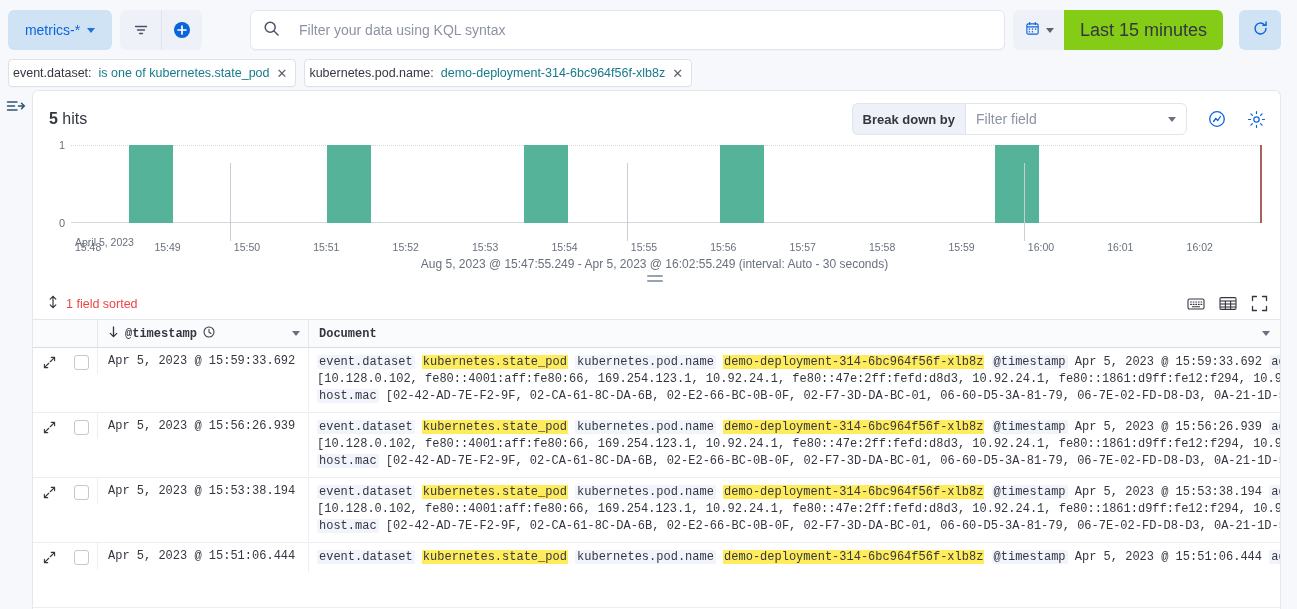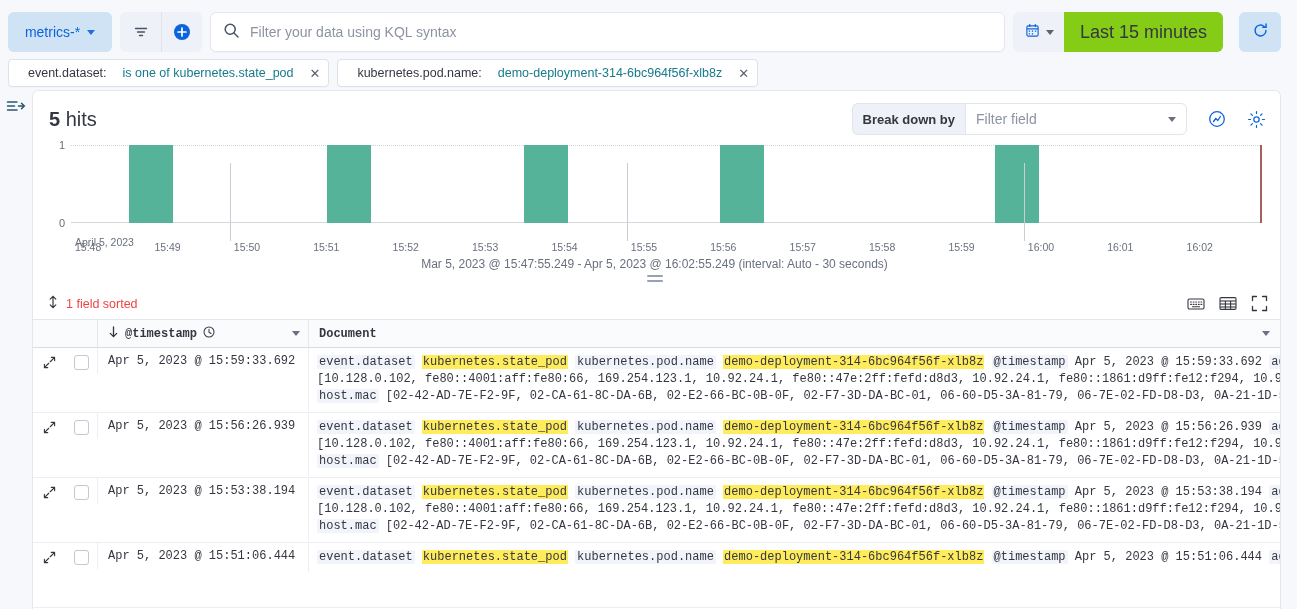--- a/index.html
+++ b/index.html
@@ -9,22 +9,22 @@
     overflow: hidden;
     background: #f7f8fc;
     font-family: "Liberation Sans", sans-serif;
     color: #343741;
   }
   .app { width: 1297px; height: 609px; position: relative; }
 
   
   .topbar {
     height: 56px;
-    display: flex; align-items: flex-start;
-    padding: 12px 16px 0 8px;
+    display: flex; align-items: center;
+    padding: 4px 16px 0 8px;
     gap: 8px;
     background: #f7f8fc;
   }
   .ds-picker {
     height: 40px; min-width: 104px;
     background: #cfe3f5;
     border-radius: 6px;
     display: flex; align-items: center; justify-content: center;
     gap: 7px; padding: 0 14px;
     color: #0b64dd; font-size: 14px; font-weight: 400;
@@ -49,22 +49,23 @@
     cursor: pointer;
   }
   .gb + .gb { border-left: 1px solid #dfe3ec; }
   .search-wrap {
     flex: 1; height: 40px;
     background: #fff;
     border-radius: 6px;
     border: 1px solid #e3e6ef;
     box-shadow: 0 1px 1px rgba(0,0,0,.03);
     display: flex; align-items: center;
-    padding: 0 12px; gap: 8px;
+    padding: 0 12px; gap: 17px;
     min-width: 0;
+    margin-left: 40px;
   }
   .search-wrap input {
     flex: 1; border: 0; outline: 0;
     font-size: 14px; font-family: "Liberation Sans", sans-serif;
     color: #343741; background: transparent;
   }
   .search-wrap input::placeholder { color: #8d93a3; }
   .datebar {
     height: 40px; display: flex; align-items: center;
     background: #eef1f7; border-radius: 6px; overflow: hidden;
@@ -87,22 +88,22 @@
   }
 
   
   .filterbar {
     height: 34px; display: flex; align-items: center;
     gap: 8px; padding: 0 16px 0 8px;
   }
   .pill {
     height: 28px; display: flex; align-items: center;
     background: #fff; border: 1px solid #dde1ea;
-    border-radius: 4px; padding: 0 8px 0 19px;
-    font-size: 12.5px; color: #343741; gap: 16px;
+    border-radius: 4px; padding: 0 8px 0 4px;
+    font-size: 12.5px; color: #343741; gap: 7px;
     cursor: pointer;
     box-shadow: 0 1px 1px rgba(0,0,0,.02);
   }
   .pill .pv { color: #167a8c; }
   .pill .px { color: #5a6270; font-size: 13px; line-height: 1; cursor: pointer; }
 
   
   .body-area { display: flex; height: calc(609px - 56px - 34px); }
   .rail { width: 32px; padding-top: 8px; display: flex; justify-content: center; }
   .rail-btn { cursor: pointer; }
@@ -114,21 +115,21 @@
     border-radius: 6px 6px 0 0;
     display: flex; flex-direction: column;
     overflow: hidden;
   }
 
   
   .chart-head {
     display: flex; align-items: center;
     padding: 12px 14px 6px 16px;
   }
-  .hits { font-size: 20px; color: #343741; }
+  .hits { font-size: 16px; color: #343741; }
   .hits b { font-weight: 700; }
   .bd-wrap { margin-left: auto; display: flex; align-items: center; gap: 20px; }
   .bd-group { display: flex; align-items: center; height: 32px; }
   .bd-label {
     background: #eef1f7; height: 32px; display: flex; align-items: center;
     padding: 0 10px; font-size: 13px; font-weight: 700; color: #343741;
     border: 1px solid #e0e4ec; border-right: none;
     border-radius: 6px 0 0 6px;
   }
   .bd-select {
@@ -423,21 +424,21 @@
             <div class="tick" style="left: 40%;">15:54</div>
             <div class="tick major" style="left: 46.6667%; text-align: center;">15:55</div>
             <div class="tick" style="left: 53.3333%;">15:56</div>
             <div class="tick" style="left: 60%;">15:57</div>
             <div class="tick" style="left: 66.6667%;">15:58</div>
             <div class="tick" style="left: 73.3333%;">15:59</div>
             <div class="tick major" style="left: 80%;">16:00</div>
             <div class="tick" style="left: 86.6667%;">16:01</div>
             <div class="tick" style="left: 93.3333%;">16:02</div>
           </div>
-        <div class="range-caption">Mar 5, 2023 @ 15:47:55.249 - Apr 5, 2023 @ 16:02:55.249 (interval: Auto - 30 seconds)</div>
+        <div class="range-caption">Aug 5, 2023 @ 15:47:55.249 - Apr 5, 2023 @ 16:02:55.249 (interval: Auto - 30 seconds)</div>
         <div class="grip">
             <div>
               <i></i>
               <i></i>
             </div>
           </div>
       </div>
 
 
       <div class="sortbar">

